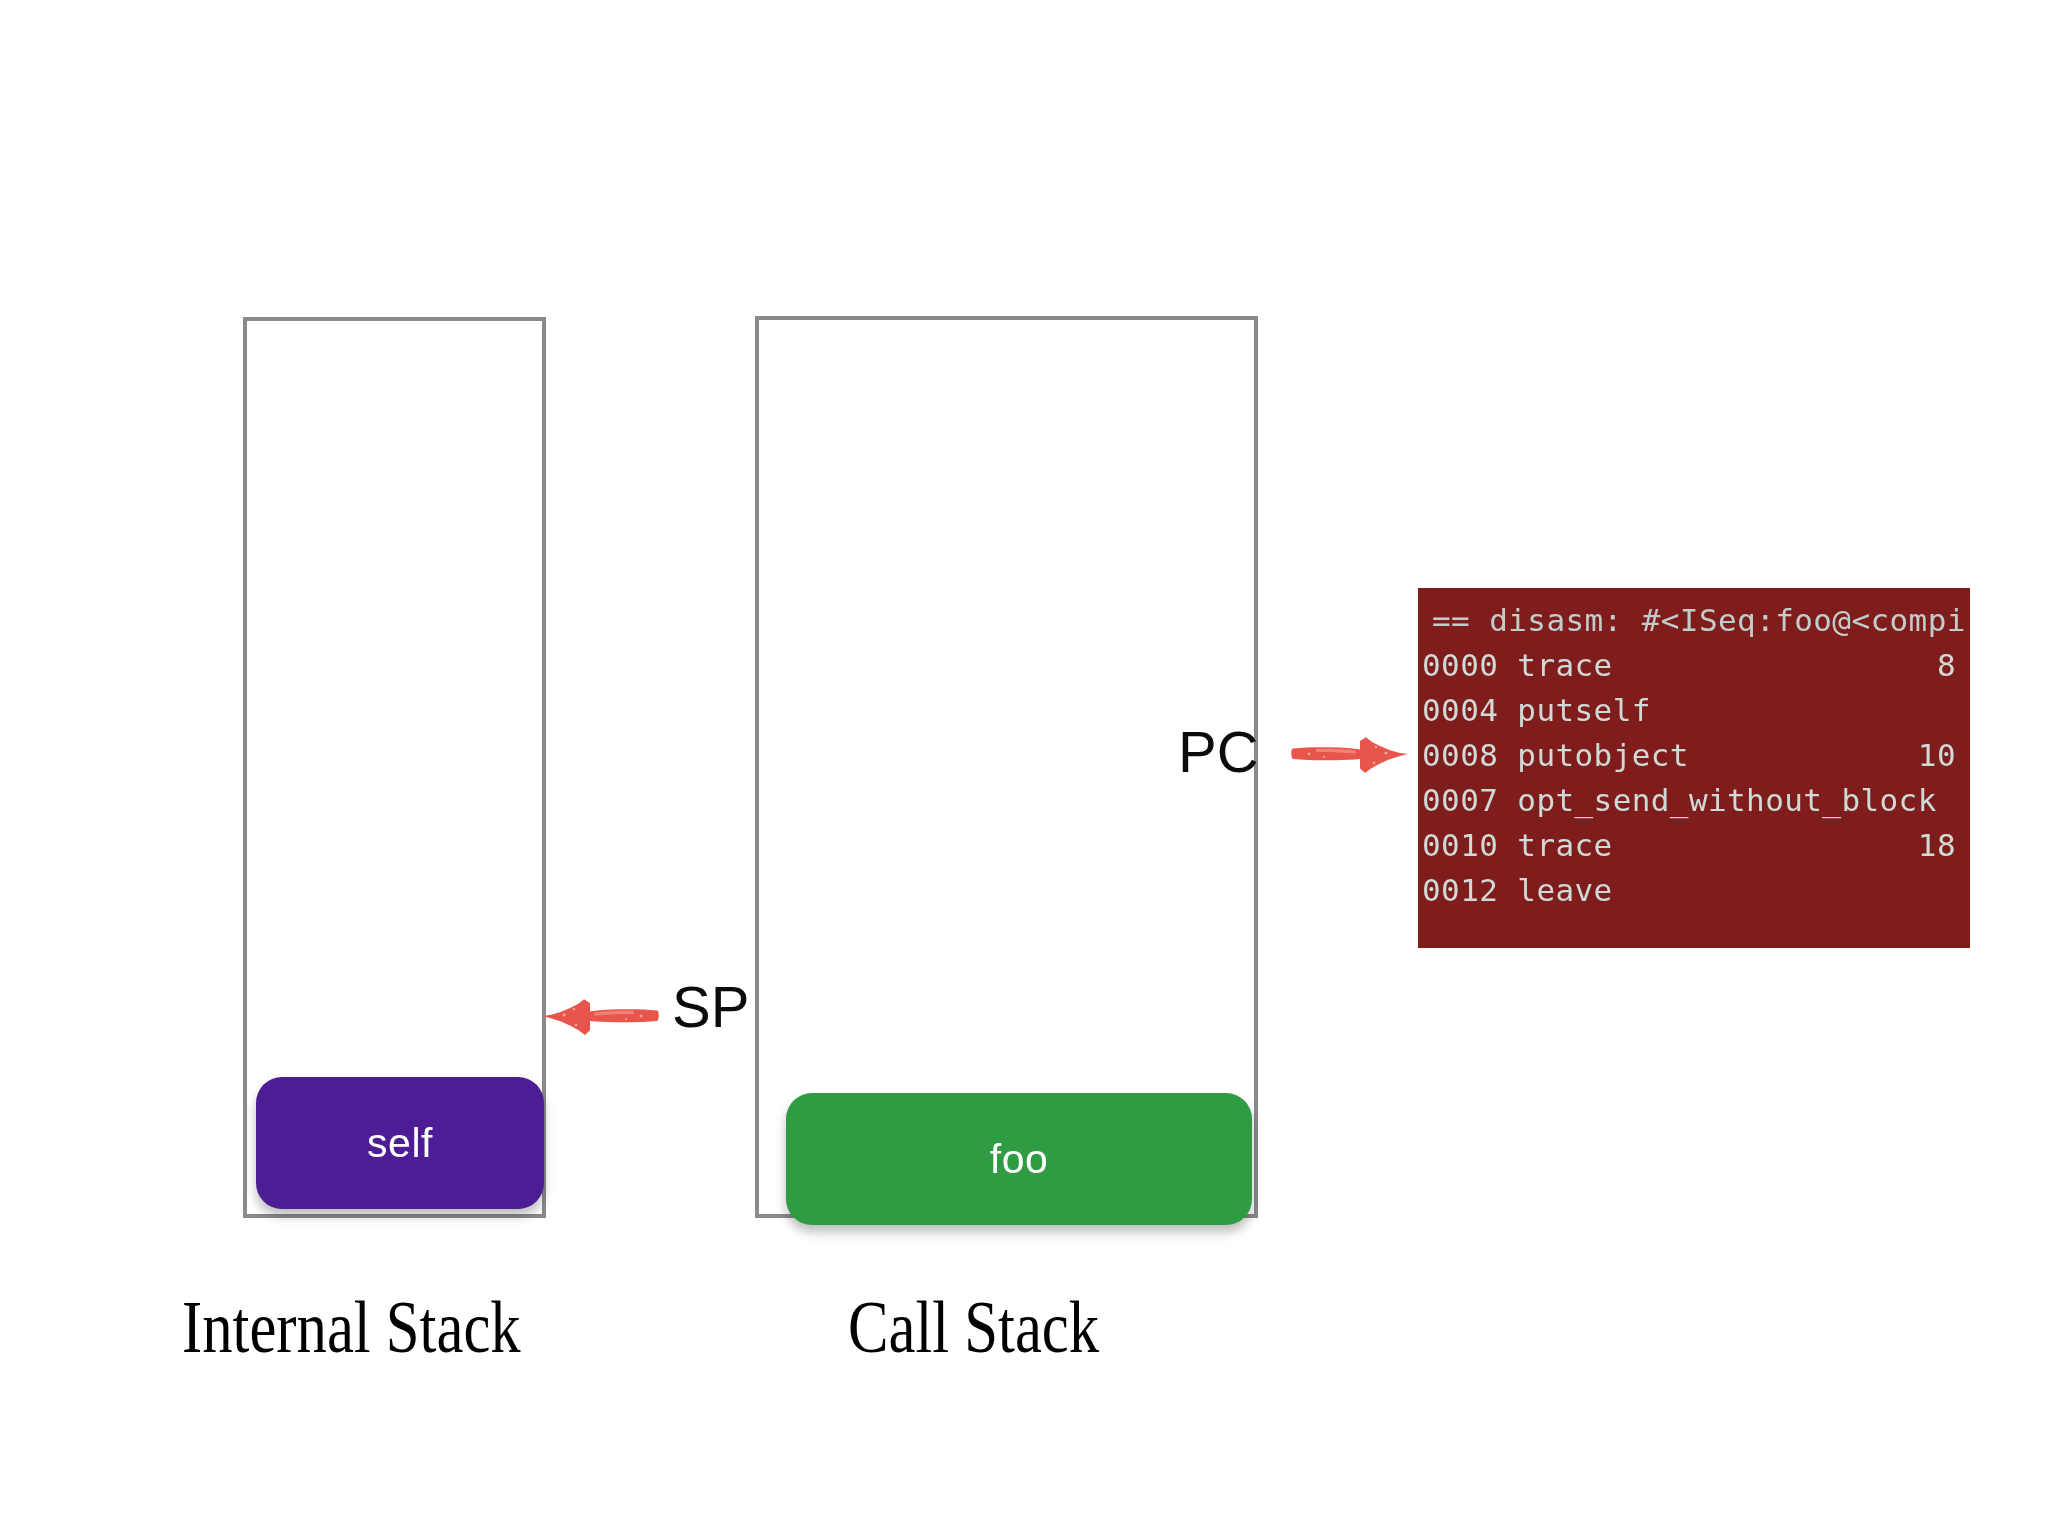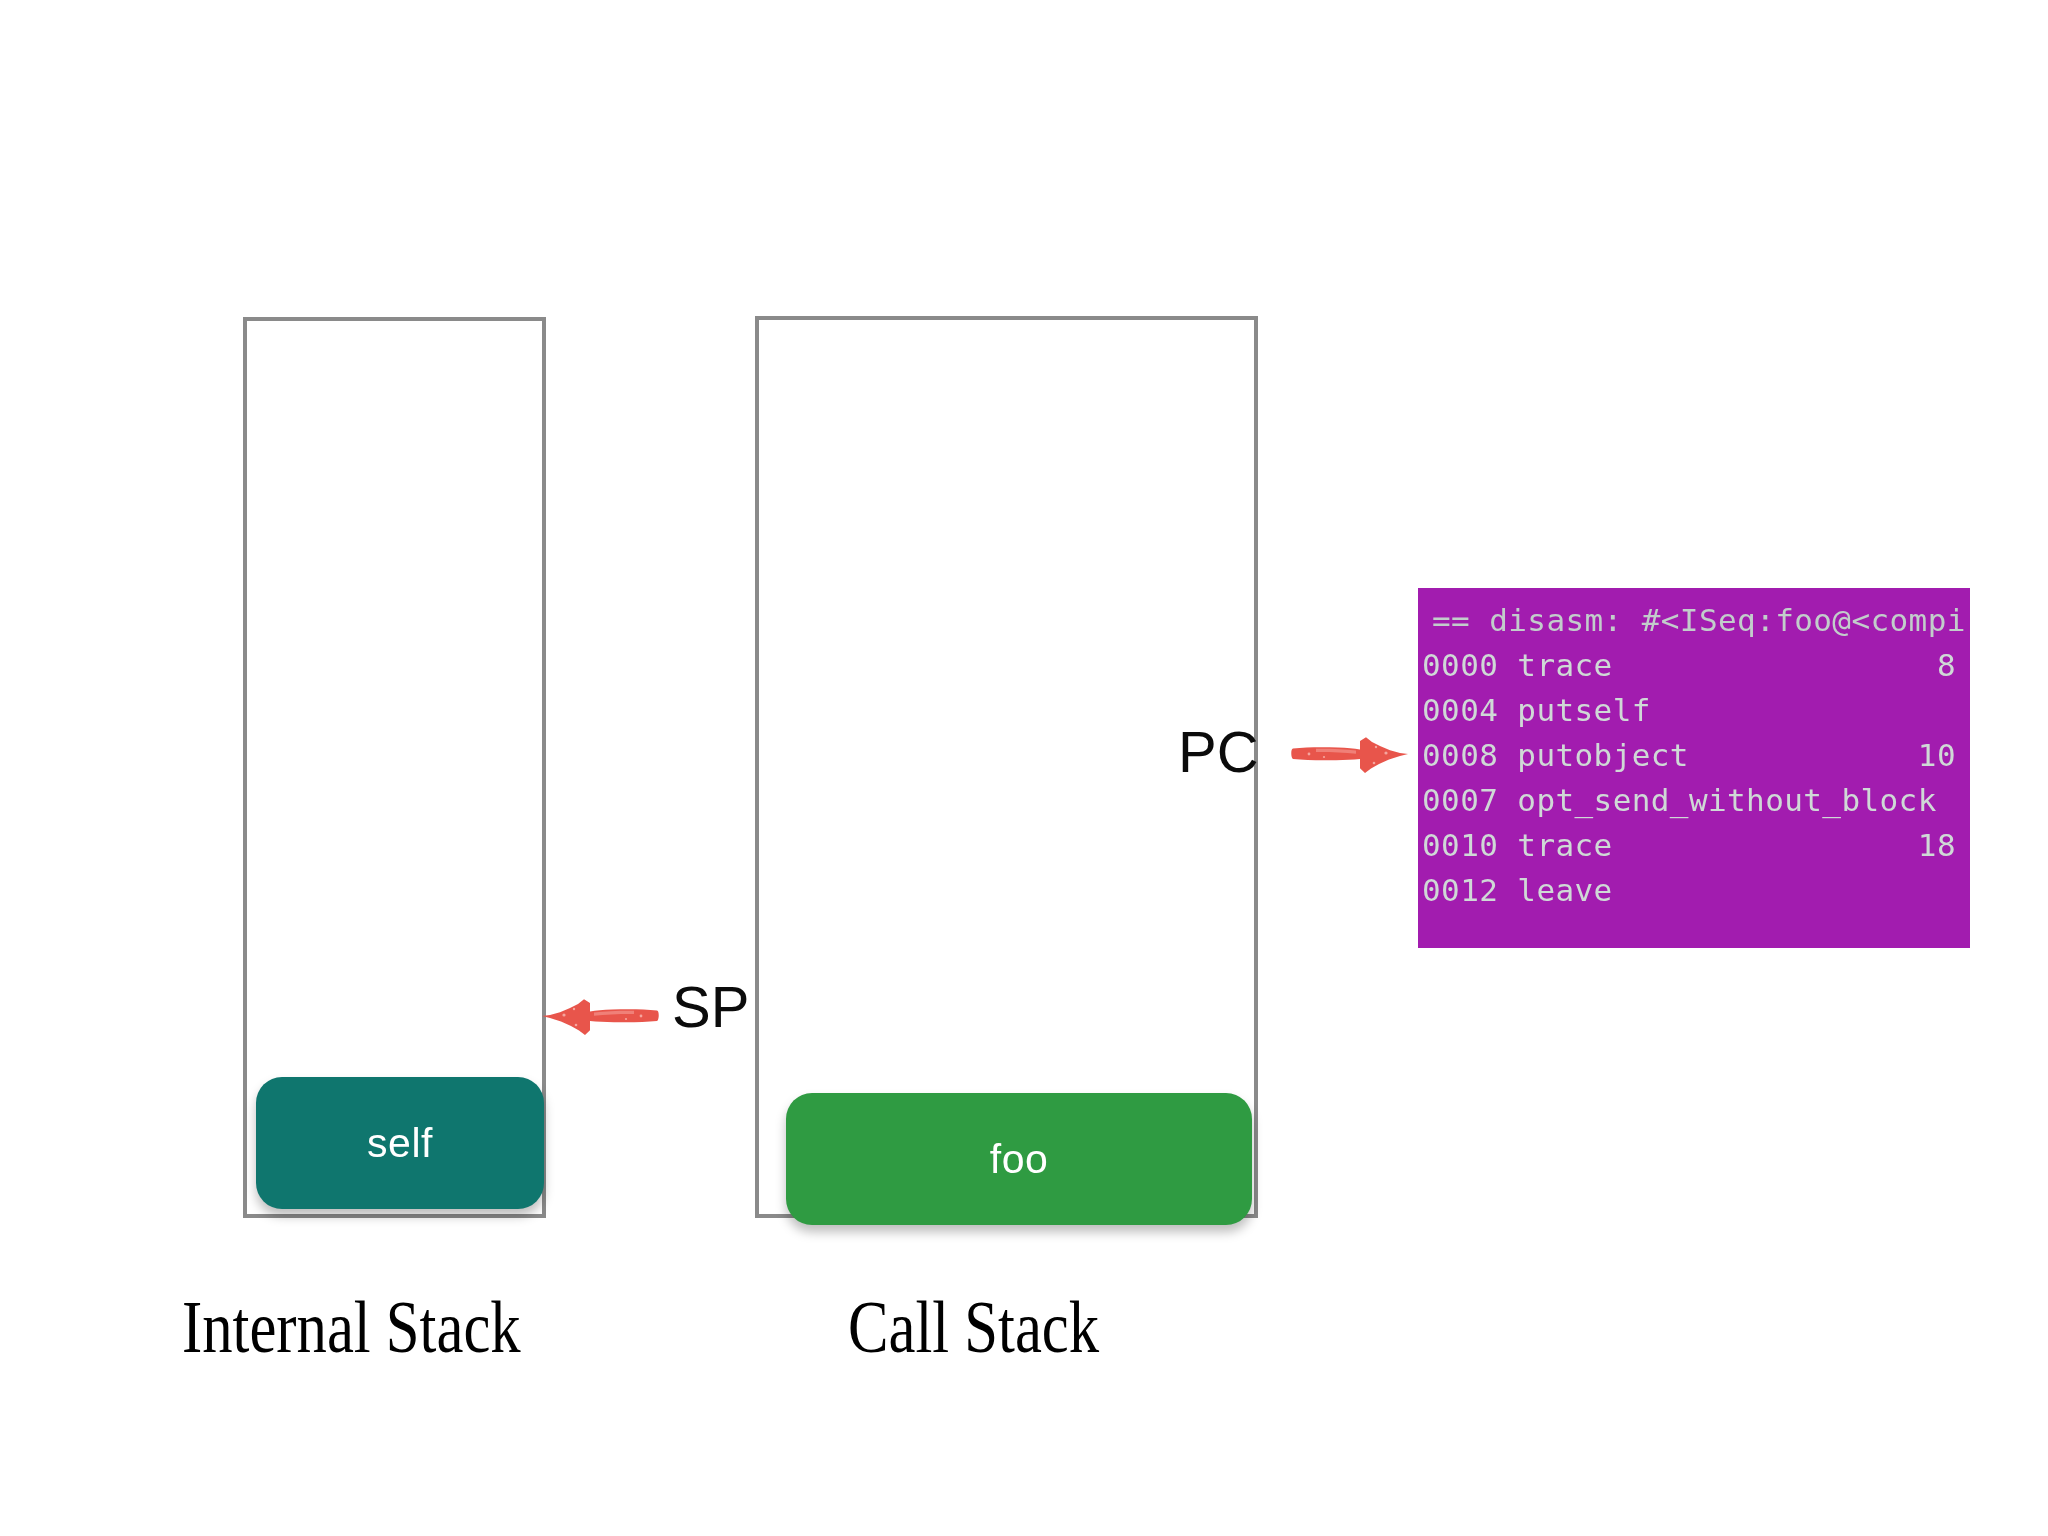--- a/index.html
+++ b/index.html
@@ -154,21 +154,21 @@
 </style>
 </head>
 <body style="background: rgb(255, 255, 255);">
 
 <div id="canvas">
 
   <div class="stack-frame" id="internal-stack-frame" style="border-color: rgb(138, 138, 138);"></div>
 
   <div class="stack-frame" id="call-stack-frame" style="border-color: rgb(138, 138, 138);"></div>
 
-  <div class="chip" id="self-chip" style="background: #0f766e;">self</div>
+  <div class="chip" id="self-chip" style="background: #4c1d95;">self</div>
 
   <div class="chip" id="foo-chip" style="background: rgb(47, 155, 66);">foo</div>
 
   <div class="arrow" id="sp-arrow">
     <svg width="120" height="60" viewBox="0 0 120 60" xmlns="http://www.w3.org/2000/svg">
       <g fill="#e8554b">
         <path d="M117 25.5 C104 24.2 88 23.8 72 24.6 C63 25.0 56 25.6 50 26.4
                  L50 18.0 L44 14.2 L38 19.0 L30 23.0 L20 27.2 L10 30.0 L2 31.0
                  L10 33.0 L21 36.6 L31 41.0 L39 45.4 L45 50.0 L50 45.2 L50 36.0
                  C57 36.6 65 37.0 74 37.2 C90 37.6 105 37.2 117 36.0
@@ -198,21 +198,21 @@
         <path d="M66 27.6 C54 26.2 40 25.6 26 25.8 L26 29.0 C40 28.9 54 29.4 66 30.8 Z" fill="#f08078"></path>
         <circle cx="96" cy="30" r="1.6" fill="#f5a59e"></circle>
         <circle cx="86" cy="24" r="1.2" fill="#f5a59e"></circle>
         <circle cx="84" cy="40" r="1.3" fill="#f5a59e"></circle>
         <circle cx="19" cy="31" r="1.4" fill="#f5a59e"></circle>
         <circle cx="34" cy="34" r="1.1" fill="#f5a59e"></circle>
       </g>
     </svg>
   </div>
 
-  <div id="disasm-panel" style="background: #a21caf;">
+  <div id="disasm-panel" style="background: #7f1d1d;">
     <div id="disasm-header">== disasm: #&lt;ISeq:foo@&lt;compi</div>
     <div id="disasm-lines">
         <div class="disasm-line"><span class="addr">0000</span><span class="op"> trace</span><span class="operand">8</span></div>
         <div class="disasm-line"><span class="addr">0004</span><span class="op"> putself</span></div>
         <div class="disasm-line"><span class="addr">0008</span><span class="op"> putobject</span><span class="operand">10</span></div>
         <div class="disasm-line"><span class="addr">0007</span><span class="op"> opt_send_without_block</span></div>
         <div class="disasm-line"><span class="addr">0010</span><span class="op"> trace</span><span class="operand">18</span></div>
         <div class="disasm-line"><span class="addr">0012</span><span class="op"> leave</span></div>
       </div>
   </div>

